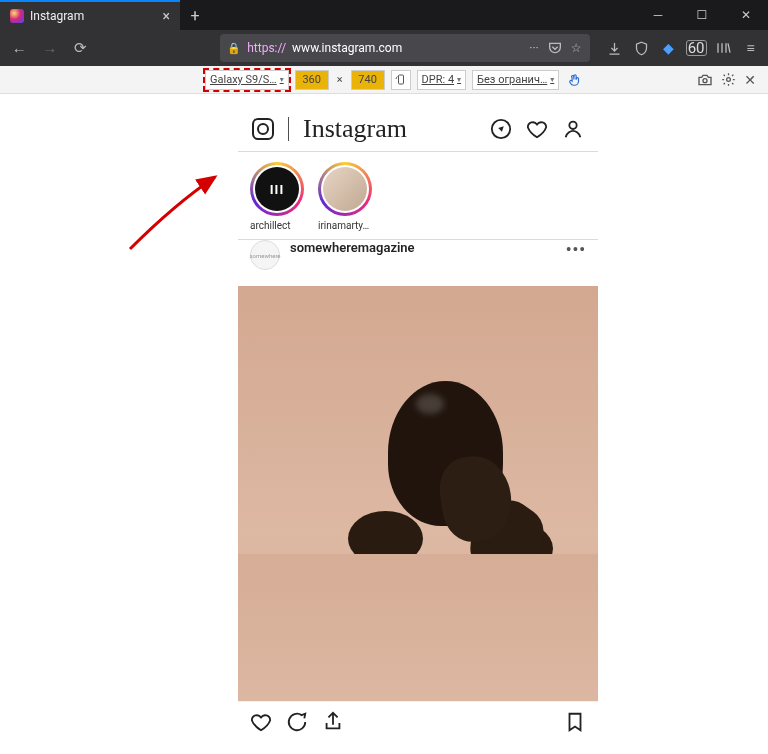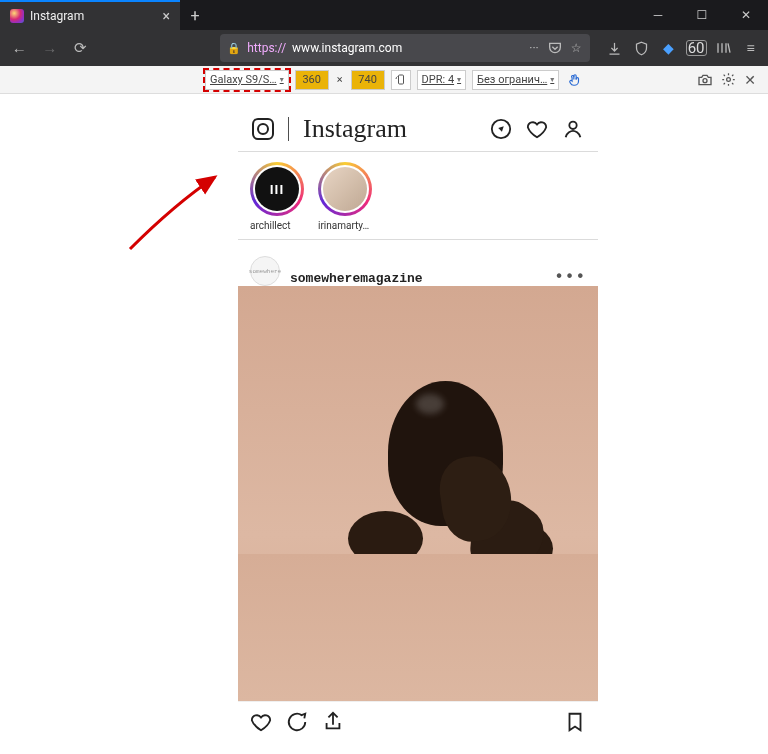--- a/index.html
+++ b/index.html
@@ -52,21 +52,21 @@
   .storyin { width:48px; height:48px; border-radius:50%; background:#fff; display:flex; align-items:center; justify-content:center; }
   .storyimg { width:44px; height:44px; border-radius:50%; }
   .s1 { background:linear-gradient(135deg,#6b5846,#a89178); }
   .s2 { background:#111; display:flex; align-items:center; justify-content:center; color:#fff; font-weight:700; letter-spacing:1px; font-size:13px; }
   .s3 { background:linear-gradient(135deg,#e8d5c4,#bfa893); }
   .s4 { background:radial-gradient(circle at 50% 55%, #1a1a1a 38%, #5a6a3a 40%, #0a0a0a 80%); }
   .s5 { background:linear-gradient(135deg,#d68a5a,#c06832); }
   .storylbl { max-width:56px; overflow:hidden; text-overflow:ellipsis; white-space:nowrap; }
   
   .post { background:#fff; }
-  .posthdr { height:46px; display:flex; align-items:flex-end; padding:0 12px; gap:10px;font-family:Liberation Mono, monospace; }
+  .posthdr { height:46px; display:flex; align-items:flex-start; padding:0 12px; gap:10px; }
   .postav { width:30px; height:30px; border-radius:50%; border:1px solid #ddd; background:#f5f5f5; display:flex; align-items:center; justify-content:center; font-size:6px; color:#999; }
   .postuser { font-size:13px; font-weight:600; color:#222; }
   .postmore { margin-left:auto; color:#555; letter-spacing:1px; font-weight:700; }
   .postimg { width:360px; height:415px; background:#d8b19c; position:relative; overflow:hidden; }
   .water { position:absolute; inset:0; background:linear-gradient(#d3a891,#ddb8a3 60%, #d6ac95); }
   .head { position:absolute; left:150px; top:95px; width:115px; height:145px; background:#20140d; border-radius:60px 60px 55px 55px / 75px 75px 65px 65px; }
   .hand { position:absolute; left:203px; top:170px; width:70px; height:85px; background:#2d1e13; border-radius:40% 50% 50% 40%; transform:rotate(-8deg); }
   .forearm { position:absolute; left:235px; top:215px; width:65px; height:80px; background:#2b1c12; border-radius:40% 40% 50% 50%; transform:rotate(35deg); }
   .shoulderL { position:absolute; left:110px; top:225px; width:75px; height:55px; background:#2a1b11; border-radius:50%; }
   .shoulderR { position:absolute; left:235px; top:235px; width:80px; height:55px; background:#2a1b11; border-radius:50%; }

